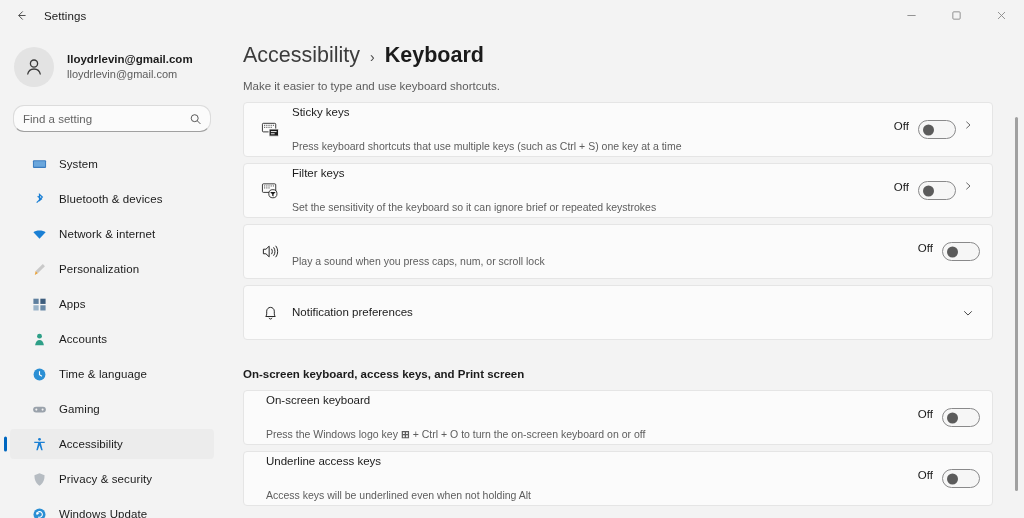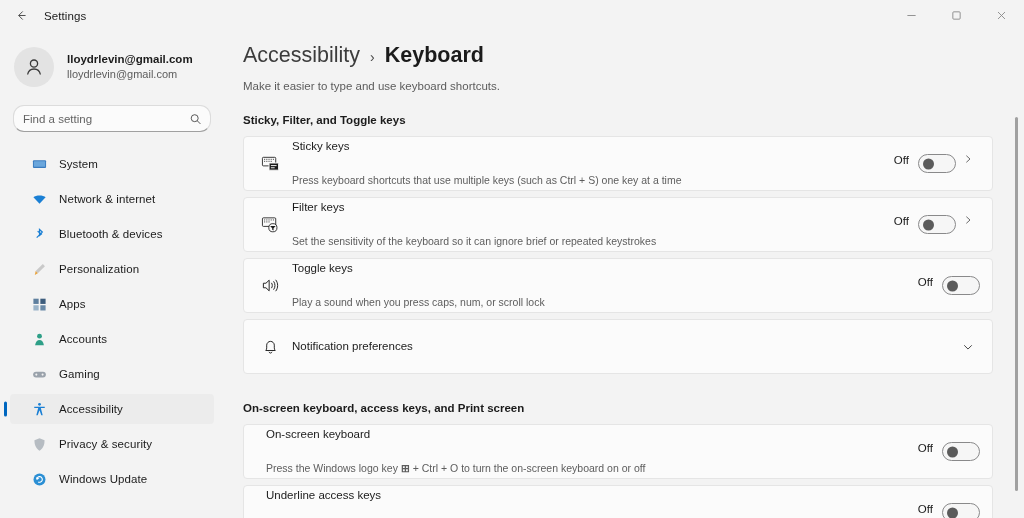--- a/index.html
+++ b/index.html
@@ -223,34 +223,34 @@
           <svg width="15" height="15" viewBox="0 0 16 16">
               <rect x="1" y="3.5" width="14" height="8.2" rx="1" fill="#3a7bbf"></rect>
               <rect x="2" y="4.5" width="12" height="6" rx=".5" fill="#6aa6dc"></rect>
             </svg>
         </span>
         <span class="nav-label">System</span>
       </div>
 
       <div class="nav-item">
         <span class="nav-ico">
+          <svg width="15" height="15" viewBox="0 0 16 16" fill="none" stroke="#1a7fd4" stroke-width="1.3">
+            <path d="M6 4.6 L10 7.4 L8 9 L8 2.6 L11 5.4 L5 11.4"></path>
+          </svg>
+        </span>
+        <span class="nav-label">Bluetooth &amp; devices</span>
+      </div>
+
+      <div class="nav-item">
+        <span class="nav-ico">
           <svg width="15" height="15" viewBox="0 0 16 16">
               <path d="M1.5 5.5 C4 3.2 12 3.2 14.5 5.5 L8 12.5 Z" fill="#1a7fd4"></path>
             </svg>
         </span>
         <span class="nav-label">Network &amp; internet</span>
-      </div>
-
-      <div class="nav-item">
-        <span class="nav-ico">
-          <svg width="15" height="15" viewBox="0 0 16 16" fill="none" stroke="#1a7fd4" stroke-width="1.3">
-            <path d="M6 4.6 L10 7.4 L8 9 L8 2.6 L11 5.4 L5 11.4"></path>
-          </svg>
-        </span>
-        <span class="nav-label">Bluetooth &amp; devices</span>
       </div>
 
       <div class="nav-item">
         <span class="nav-ico">
           <svg width="15" height="15" viewBox="0 0 16 16">
             <path d="M11.5 2.2 L13.8 4.5 L6.2 12 L3.9 9.7 Z" fill="#c9c9c9"></path>
             <path d="M3.9 9.7 L6.2 12 L3 13.8 Z" fill="#e8a33d"></path>
           </svg>
         </span>
         <span class="nav-label">Personalization</span>
@@ -271,20 +271,29 @@
       <div class="nav-item">
         <span class="nav-ico">
           <svg width="15" height="15" viewBox="0 0 16 16">
             <circle cx="8" cy="4.4" r="2.6" fill="#2e9f87"></circle>
             <path d="M3.3 14 C3.8 10.3 5.7 8.4 8 8.4 C10.3 8.4 12.2 10.3 12.7 14 Z" fill="#2e9f87"></path>
           </svg>
         </span>
         <span class="nav-label">Accounts</span>
       </div>
 
+      <div class="nav-item">
+        <span class="nav-ico">
+          <svg width="15" height="15" viewBox="0 0 16 16">
+            <circle cx="8" cy="8" r="6.3" fill="#2b8fd4"></circle>
+            <path d="M8 4.4 V8.3 L10.6 9.8" stroke="#fff" stroke-width="1.2" fill="none"></path>
+          </svg>
+        </span>
+        <span class="nav-label">Time &amp; language</span>
+      </div>
 
       <div class="nav-item">
         <span class="nav-ico">
           <svg width="15" height="15" viewBox="0 0 16 16">
             <rect x="1.2" y="5" width="13.6" height="6.2" rx="3.1" fill="#9aa2ab"></rect>
             <circle cx="4.6" cy="8.1" r="1.1" fill="#f2f2f2"></circle>
             <circle cx="11.3" cy="8.1" r="1.1" fill="#f2f2f2"></circle>
           </svg>
         </span>
         <span class="nav-label">Gaming</span>
@@ -326,21 +335,20 @@
   <div class="content">
 
     <div class="breadcrumb">
       <span class="bc-parent">Accessibility</span>
       <span class="bc-sep">›</span>
       <span class="bc-current">Keyboard</span>
     </div>
 
     <div class="subtitle">Make it easier to type and use keyboard shortcuts.</div>
 
-    <div class="section-title">Sticky, Filter, and Toggle keys</div>
 
     <div class="cards">
 
       <div class="card tall">
         <div class="card-ico">
           <svg width="19" height="19" viewBox="0 0 20 20" fill="none" stroke="#1b1b1b" stroke-width="0.9">
             <rect x="1.5" y="3.5" width="14" height="9" rx="1"></rect>
             <path d="M3.3 5.6 H4.4 M5.6 5.6 H6.7 M7.9 5.6 H9 M10.2 5.6 H11.3 M12.5 5.6 H13.6"></path>
             <path d="M3.3 7.7 H4.4 M5.6 7.7 H6.7 M7.9 7.7 H9 M10.2 7.7 H11.3"></path>
             <rect x="8.5" y="9.5" width="10" height="7.5" rx=".7" fill="#1b1b1b" stroke="#fbfbfb" stroke-width="1"></rect>
@@ -394,21 +402,20 @@
       <div class="card tall">
         <div class="card-ico">
           <svg width="19" height="19" viewBox="0 0 20 20" fill="none" stroke="#1b1b1b" stroke-width="1">
             <path d="M2.5 7.6 H5.2 L8.6 4.4 V15.6 L5.2 12.4 H2.5 Z"></path>
             <path d="M11 7.2 C12.2 8.7 12.2 11.3 11 12.8"></path>
             <path d="M13.2 5.6 C15.2 8 15.2 12 13.2 14.4"></path>
             <path d="M15.4 4 C18.2 7.3 18.2 12.7 15.4 16"></path>
           </svg>
         </div>
         <div class="card-body">
-          <div class="card-title">Toggle keys</div>
           <div class="card-desc">Play a sound when you press caps, num, or scroll lock</div>
         </div>
         <div class="card-right">
           <span class="toggle-label">Off</span>
           <div class="toggle">
               <div class="knob"></div>
             </div>
         </div>
       </div>
 

